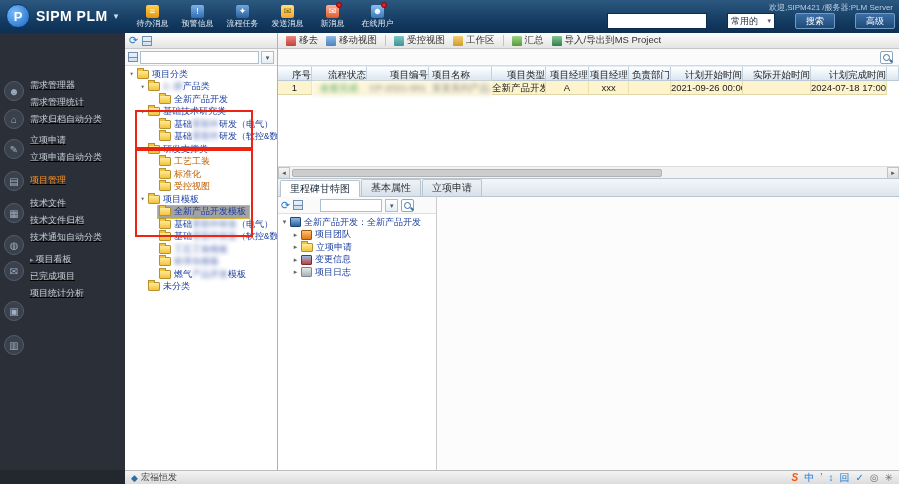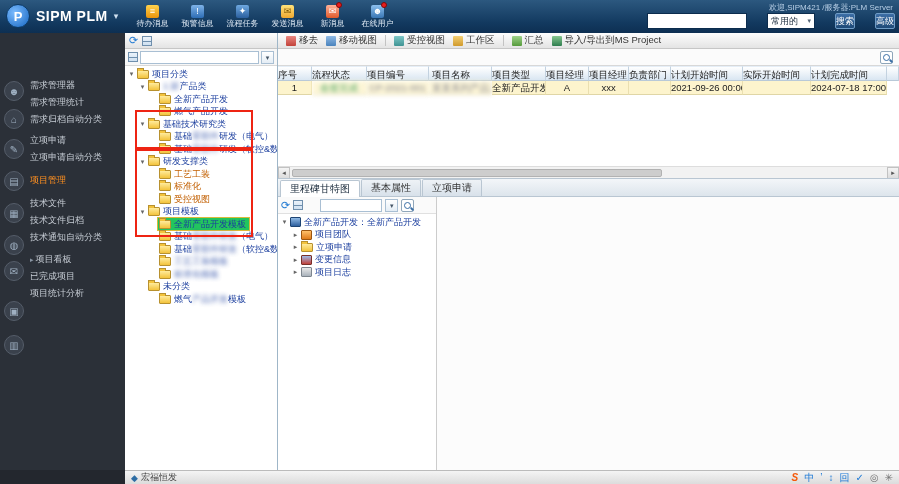--- a/index.html
+++ b/index.html
@@ -21,50 +21,50 @@
   .ig.i3{background:linear-gradient(#6ea8e0,#2b5f9e);}
   .ig.i4{background:linear-gradient(#ffe27a,#f0a830);color:#7a5200;}
   .ig.i5{background:linear-gradient(#ffb199,#e05a2b);}
   .ig.i6{background:linear-gradient(#8cc0ee,#3a77b5);}
   .badge{position:absolute;right:-3px;top:-3px;width:6px;height:6px;border-radius:50%;background:#e81c1c;border:1px solid #7d0a0a;}
   .welcome{position:absolute;right:6px;top:2px;font-size:8px;color:#b8cfe6;}
   .searchbox{position:absolute;right:4px;top:13px;display:flex;align-items:center;gap:20px;}
   .searchbox input{width:100px;height:16px;border:1px solid #0c2c4d;font-size:10px;padding:0 3px;}
   .scope{width:48px;height:16px;background:#fff;border:1px solid #0c2c4d;font-size:9px;color:#234;display:flex;align-items:center;justify-content:space-between;padding:0 3px;cursor:pointer;}
   .scope .car{font-size:7px;color:#567;}
-  .tb-btn{height:16px;padding:0 0;background:linear-gradient(#3c6ea6,#1e4a78);border:1px solid #6f9cc6;border-radius:2px;color:#fff;font-size:9px;line-height:14px;cursor:pointer;}
+  .tb-btn{height:16px;padding:0 10px;background:linear-gradient(#3c6ea6,#1e4a78);border:1px solid #6f9cc6;border-radius:2px;color:#fff;font-size:9px;line-height:14px;cursor:pointer;}
 
   
   .sidebar{position:absolute;left:0;top:33px;width:125px;height:451px;background:#2b3038;overflow:hidden;}
   .rail-ic{position:absolute;left:4px;width:20px;height:20px;border-radius:50%;background:#3a414c;border:1px solid #555d69;color:#9fb0c2;font-size:10px;text-align:center;line-height:19px;cursor:pointer;}
-  .menu{position:absolute;left:30px;top:44px;width:95px;}
+  .menu{position:absolute;left:30px;top:44px;width:95px;text-decoration:underline;}
   .mitem{height:17px;line-height:17px;font-size:9px;color:#c6ccd4;white-space:nowrap;cursor:pointer;}
   .mitem.active{color:#ff9020;}
   .mitem.g4{margin-top:4px;}
   .mitem.g6{margin-top:6px;}
   .mitem.g5{margin-top:5px;}
   .mitem.exp::before{content:"▸ ";font-size:7px;color:#8894a2;}
 
   
   .treepanel{position:absolute;left:125px;top:33px;width:153px;height:437px;background:#fff;border-right:1px solid #9fb6c8;display:flex;flex-direction:column;}
   .tp-toolbar{height:16px;background:linear-gradient(#fdfdfd,#e4e4e4);border-bottom:1px solid #c6c6c6;display:flex;align-items:center;gap:4px;padding:0 4px;}
   .ref{color:#2a7fd4;font-size:11px;line-height:1;cursor:pointer;}
   .grid{width:10px;height:10px;border:1px solid #6f8fad;background:linear-gradient(#eaf2fa,#cfe0f0);position:relative;cursor:pointer;}
   .grid::before{content:'';position:absolute;left:0;top:4px;width:100%;height:1px;background:#6f8fad;}
   .tp-search{height:17px;border-bottom:1px solid #d8d8d8;background:#f7f7f7;display:flex;align-items:center;gap:2px;padding:0 3px;}
   .tp-search input{flex:1;height:13px;border:1px solid #a9bfd3;font-size:9px;padding:0 2px;min-width:0;}
   .mini-btn{width:13px;height:13px;border:1px solid #a9bfd3;background:linear-gradient(#fff,#e4edf5);font-size:7px;color:#456;text-align:center;line-height:11px;cursor:pointer;flex:none;}
-  .tree{flex:1;overflow:hidden;padding-top:2px;position:relative;}
+  .tree{flex:1;overflow:hidden;padding-top:2px;position:relative;font-family:Liberation Mono, monospace;}
   .trow{height:12.5px;display:flex;align-items:center;font-size:9px;white-space:nowrap;cursor:pointer;}
   .trow .arr{width:9px;flex:none;color:#666;font-size:7px;text-align:center;}
   .arr.down::before{content:"▾";}
   .arr.right::before{content:"▸";}
   .lv0{padding-left:2px;} .lv1{padding-left:13px;} .lv2{padding-left:24px;}
   .inner{display:flex;align-items:center;height:12px;padding-right:3px;}
-  .sel .inner{background:#22c55e;outline:1px solid #d9ba3a;}
+  .sel .inner{background:#a3a3a3;outline:1px solid #d9ba3a;}
   .fold{width:12px;height:9px;background:linear-gradient(#ffeb9c,#f3c33c);border:1px solid #b8912f;border-radius:1px;position:relative;margin:0 3px 0 1px;flex:none;}
   .fold::before{content:'';position:absolute;left:-1px;top:-3px;width:5px;height:2px;background:#f3c33c;border:1px solid #b8912f;border-bottom:none;}
   .t{color:#1b3e9e;}
   .orange .t{color:#c25f00;}
   .bl{filter:blur(2px);opacity:.8;}
   .annot{position:absolute;border:2px solid #ee2413;pointer-events:none;}
 
   
   .rightpanel{position:absolute;left:278px;top:33px;width:621px;height:437px;background:#fff;display:flex;flex-direction:column;}
   .rp-toolbar{height:16px;background:linear-gradient(#fdfdfd,#e4e4e4);border-bottom:1px solid #c6c6c6;display:flex;align-items:center;padding:0 8px;gap:8px;font-size:9.5px;color:#333;}
@@ -77,21 +77,21 @@
   .mi.m4{background:linear-gradient(#9fd38a,#569b3c);}
   .mi.m5{background:linear-gradient(#87c78f,#2e7d4f);}
   .vsep{width:1px;height:11px;background:#c3c3c3;}
   .rp-strip{height:17px;background:#fbfbfb;border-bottom:1px solid #d8d8d8;display:flex;align-items:center;justify-content:flex-end;padding:0 6px;}
   .mag{width:13px;height:13px;border:1px solid #8fa6ba;background:#fff;border-radius:2px;position:relative;cursor:pointer;flex:none;}
   .mag::before{content:'';position:absolute;left:2px;top:2px;width:5px;height:5px;border:1.5px solid #3a6ea5;border-radius:50%;}
   .mag::after{content:'';position:absolute;left:8px;top:8px;width:4px;height:2px;background:#3a6ea5;transform:rotate(45deg);border-radius:1px;}
 
   .tablearea{height:100px;overflow:hidden;}
   .thead,.tdrow{display:flex;}
-  .th{height:15px;line-height:15px;font-size:9.5px;color:#222;text-align:left;background:linear-gradient(#ffffff,#d9e6f2);border-right:1px solid #c3d2e0;border-bottom:1px solid #b9c9d8;border-top:1px solid #e5eef7;flex:none;overflow:hidden;white-space:nowrap;cursor:pointer;}
+  .th{height:15px;line-height:15px;font-size:9.5px;color:#222;text-align:right;background:linear-gradient(#ffffff,#d9e6f2);border-right:1px solid #c3d2e0;border-bottom:1px solid #b9c9d8;border-top:1px solid #e5eef7;flex:none;overflow:hidden;white-space:nowrap;cursor:pointer;}
   .cfill{flex:1;}
   .td{height:14px;line-height:14px;font-size:9.5px;color:#222;text-align:center;background:#fdf4cd;border-right:1px solid #eadfb0;border-bottom:1px solid #e0d6a6;flex:none;overflow:hidden;white-space:nowrap;}
   .td.fillw{background:#fff;border:none;flex:1;}
   .c0{width:34px;} .c1{width:55px;} .c2{width:62px;} .c3{width:63px;text-align:left;padding-left:3px;}
   .c4{width:54px;} .c5{width:43px;} .c6{width:40px;} .c7{width:42px;}
   .c8{width:72px;} .c9{width:68px;} .c10{width:76px;}
   .green{color:#1f8f3a;}
   .gray{color:#667;}
 
   .hscroll{height:12px;background:#f2f2f2;border-top:1px solid #ddd;display:flex;align-items:center;}
@@ -228,27 +228,20 @@
             <span class="t">产品类</span>
           </span>
         </div>
       <div class="trow lv2">
           <span class="arr"></span>
           <span class="inner">
             <span class="fold"></span>
             <span class="t">全新产品开发</span>
           </span>
         </div>
-      <div class="trow lv2">
-          <span class="arr"></span>
-          <span class="inner">
-            <span class="fold"></span>
-            <span class="t">燃气产品开发</span>
-          </span>
-        </div>
       <div class="trow lv1">
           <span class="arr down"></span>
           <span class="inner">
             <span class="fold"></span>
             <span class="t">基础技术研究类</span>
           </span>
         </div>
       <div class="trow lv2">
           <span class="arr"></span>
           <span class="inner">
@@ -334,34 +327,34 @@
             <span class="t bl">工艺工装模板</span>
           </span>
         </div>
       <div class="trow lv2">
           <span class="arr"></span>
           <span class="inner">
             <span class="fold"></span>
             <span class="t bl">标准化模板</span>
           </span>
         </div>
-      <div class="trow lv1">
-          <span class="arr"></span>
-          <span class="inner">
-            <span class="fold"></span>
-            <span class="t">未分类</span>
-          </span>
-        </div>
       <div class="trow lv2">
           <span class="arr"></span>
           <span class="inner">
             <span class="fold"></span>
             <span class="t">燃气</span>
             <span class="t bl">产品开发</span>
             <span class="t">模板</span>
+          </span>
+        </div>
+      <div class="trow lv1">
+          <span class="arr"></span>
+          <span class="inner">
+            <span class="fold"></span>
+            <span class="t">未分类</span>
           </span>
         </div>
       <div class="annot" style="left:10px;top:44px;width:118px;height:39px;"></div>
       <div class="annot" style="left:10px;top:83px;width:118px;height:88px;"></div>
     </div>
   </div>
 
   <div class="rightpanel">
     <div class="rp-toolbar">
       <div class="tbtn">

